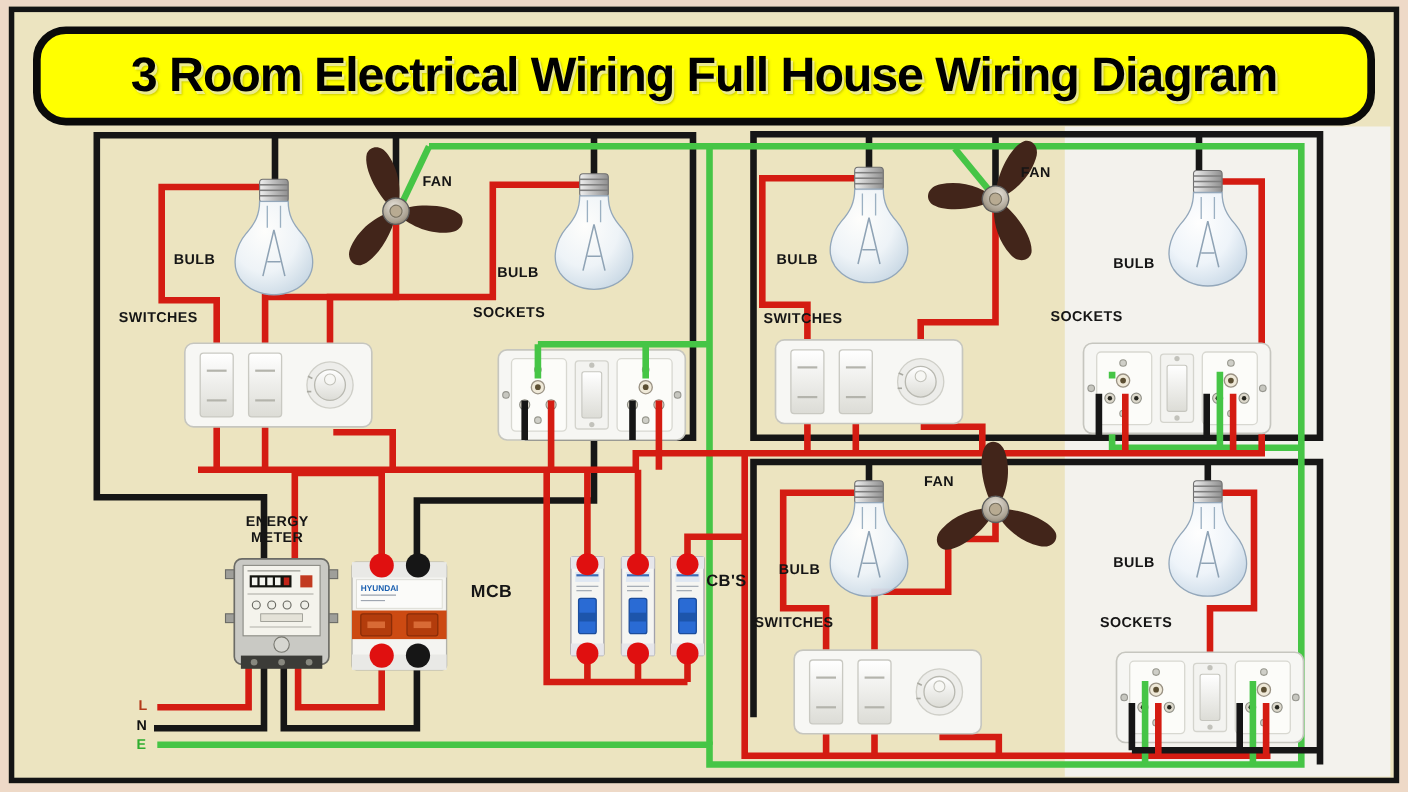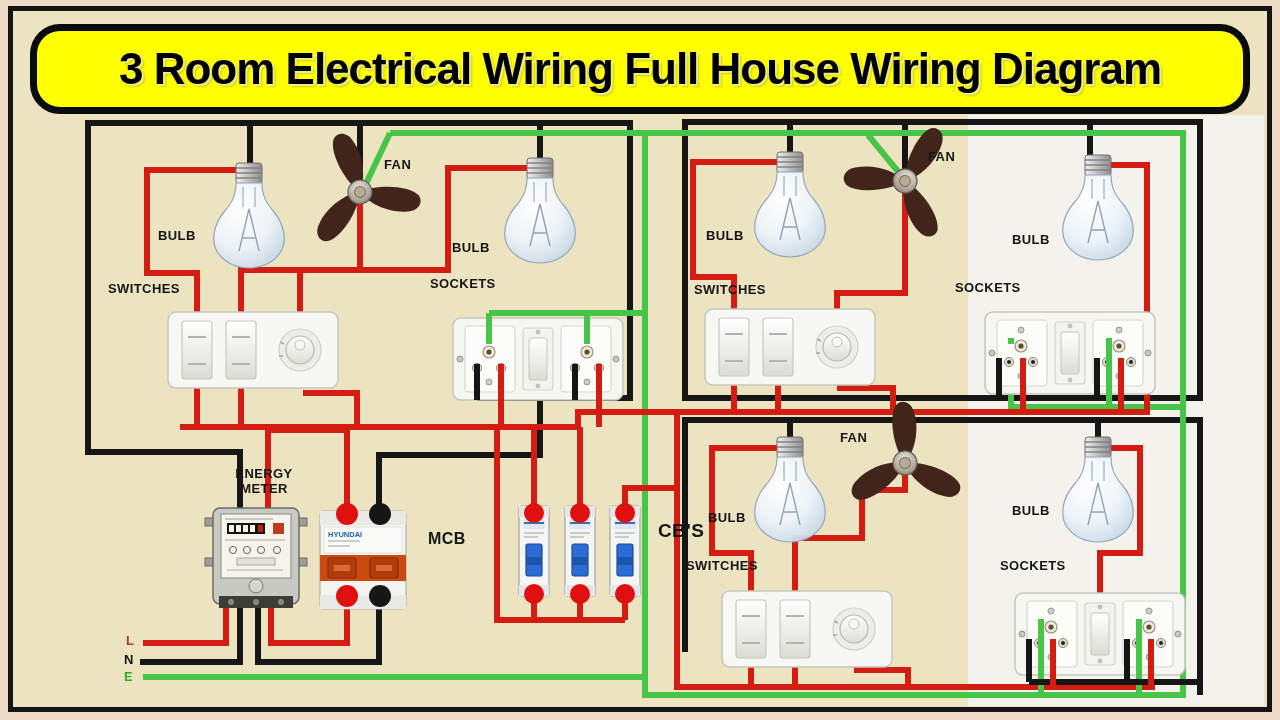--- a/index.html
+++ b/index.html
@@ -291,20 +291,20 @@
   <div class="lbl" style="left:694px;top:282px;">SWITCHES</div>
   <div class="lbl" style="left:1012px;top:232px;">BULB</div>
   <div class="lbl" style="left:955px;top:280px;">SOCKETS</div>
 
   <div class="lbl" style="left:708px;top:510px;">BULB</div>
   <div class="lbl" style="left:840px;top:430px;">FAN</div>
   <div class="lbl" style="left:686px;top:558px;">SWITCHES</div>
   <div class="lbl" style="left:1012px;top:503px;">BULB</div>
   <div class="lbl" style="left:1000px;top:558px;">SOCKETS</div>
 
-  <div class="lbl center" style="left:214px;top:466px;width:100px;text-align:center;">ENERGY METER</div>
+  <div class="lbl center" style="left:202px;top:466px;width:100px;text-align:center;">ENERGY METER</div>
   <div class="lbl" style="left:428px;top:530px;font-size:16px;">MCB</div>
-  <div class="lbl" style="left:642px;top:520px;font-size:19px;margin-left:16px;">CB'S</div>
+  <div class="lbl" style="left:642px;top:520px;font-size:15px;">CB'S</div>
 
   <div class="lbl lbl-l" style="left:126px;top:633px;">L</div>
   <div class="lbl lbl-n" style="left:124px;top:652px;">N</div>
   <div class="lbl lbl-e" style="left:124px;top:669px;">E</div>
 </div>
 
 </body></html>

